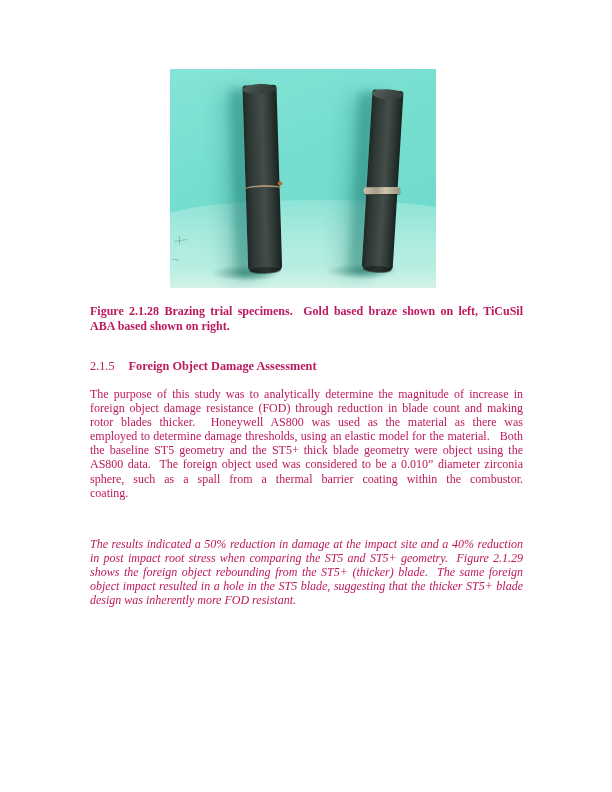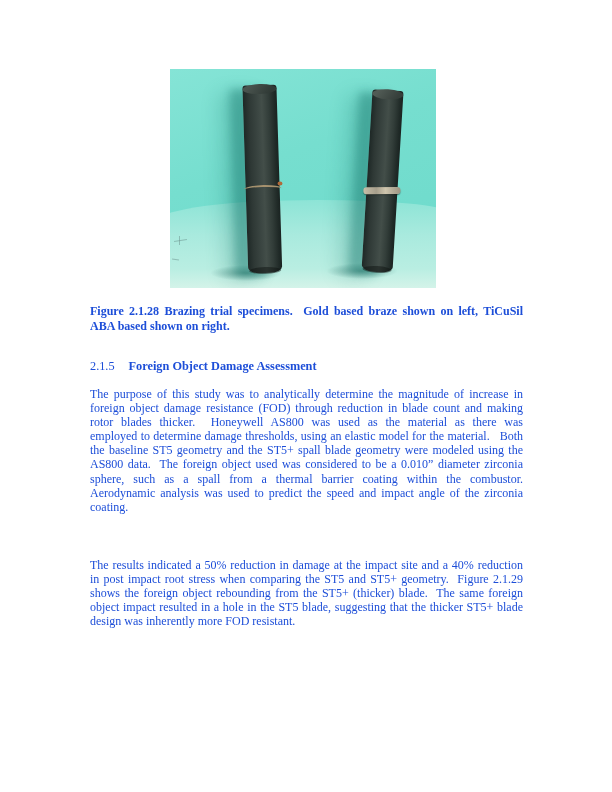--- a/index.html
+++ b/index.html
@@ -1,18 +1,18 @@
 <!DOCTYPE html>
 <html><head>
 <meta charset="utf-8">
 <style>
   html,body { margin:0; padding:0; background:#ffffff; }
   .page {
     position:relative; width:612px; height:792px; background:#ffffff;
-    font-family:"Liberation Serif", serif; color:#1d4ed8; overflow:hidden;border-radius:15px;
+    font-family:"Liberation Serif", serif; color:#be185d; overflow:hidden;border-radius:15px;
   }
 
   
   .photo {
     position:absolute; left:170px; top:69px; width:266px; height:219px;
     overflow:hidden; margin:0;
   }
   .photo-wall {
     position:absolute; inset:0;
     background:linear-gradient(160deg,#85e4d6 0%,#76decf 40%,#6cdacb 100%);
@@ -73,21 +73,21 @@
     font-size:12px; line-height:14.1px; height:14.1px;
     text-align:justify; text-align-last:justify;
     overflow:hidden; white-space:normal;
   }
   .line.last { text-align:left; text-align-last:left; }
   .caption { top:304px; font-weight:bold; }
   .caption .line { line-height:14.8px; height:14.8px; }
   .heading { top:359px; font-size:12.3px; }
   .heading .sec-title { margin-left:14px;font-weight:bold; }
   .para1 { top:387px; }
-  .para2 { top:558px; }
+  .para2 { top:537px;font-style:italic; }
 
   
   .footer { position:absolute; left:0; top:720px; width:612px; height:50px; }
 </style>
 </head>
 <body>
 
 <div class="page">
 
   <figure class="photo">
@@ -114,24 +114,23 @@
 
   <div class="textcol heading">
     <span class="sec-num">2.1.5</span><span class="sec-title">Foreign Object Damage Assessment</span>
   </div>
 
   <div class="textcol para1">
     <div class="line">The purpose of this study was to analytically determine the magnitude of increase in</div>
     <div class="line">foreign object damage resistance (FOD) through reduction in blade count and making</div>
     <div class="line">rotor blades thicker.&nbsp; Honeywell AS800 was used as the material as there was</div>
     <div class="line">employed to determine damage thresholds, using an elastic model for the material.&nbsp;&nbsp; Both</div>
-    <div class="line">the baseline ST5 geometry and the ST5+ spall blade geometry were modeled using the</div>
+    <div class="line">the baseline ST5 geometry and the ST5+ thick blade geometry were object using the</div>
     <div class="line">AS800 data.&nbsp; The foreign object used was considered to be a 0.010” diameter zirconia</div>
     <div class="line">sphere, such as a spall from a thermal barrier coating within the combustor.</div>
-    <div class="line">Aerodynamic analysis was used to predict the speed and impact angle of the zirconia</div>
     <div class="line last">coating.</div>
   </div>
 
   <div class="textcol para2">
     <div class="line">The results indicated a 50% reduction in damage at the impact site and a 40% reduction</div>
     <div class="line">in post impact root stress when comparing the ST5 and ST5+ geometry.&nbsp; Figure 2.1.29</div>
     <div class="line">shows the foreign object rebounding from the ST5+ (thicker) blade.&nbsp; The same foreign</div>
     <div class="line">object impact resulted in a hole in the ST5 blade, suggesting that the thicker ST5+ blade</div>
     <div class="line last">design was inherently more FOD resistant.</div>
   </div>

